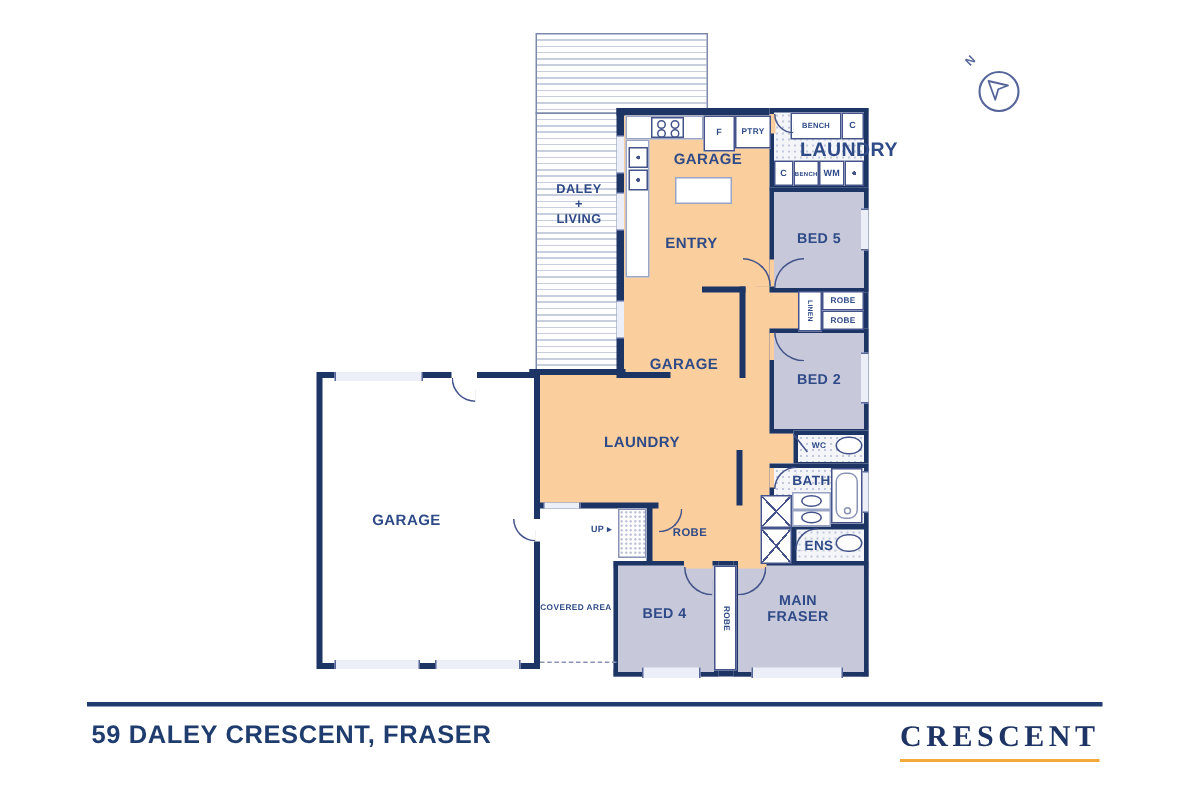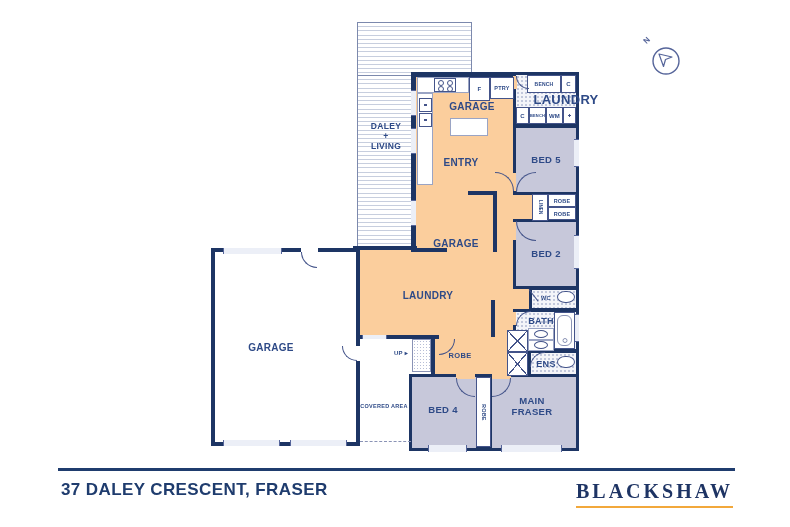--- a/index.html
+++ b/index.html
@@ -200,16 +200,16 @@
 
   <div class="abs" style="left:651px;top:46px;width:30px;height:30px">
     <svg width="30" height="30" viewBox="0 0 30 30">
       <circle cx="15" cy="15" r="13" fill="none" stroke="#56659a" stroke-width="1.4"></circle>
       <path d="M8 8 L12.5 20.5 L14.5 13.5 L21 11 Z" fill="none" stroke="#56659a" stroke-width="1.2" stroke-linejoin="round"></path>
     </svg>
   </div>
   <div class="abs n-lbl" style="left:644px;top:36px">N</div>
 
   <div class="abs footer-line" style="left:58px;top:468px;width:677px;height:3px"></div>
-  <div class="abs address" style="left:61px;top:480px">37 DALEY CRESCENT, FRASER</div>
-  <div class="abs brand" style="right:57px;top:480px">BLACKSHAW</div>
+  <div class="abs address" style="left:61px;top:480px">59 DALEY CRESCENT, FRASER</div>
+  <div class="abs brand" style="right:57px;top:480px">CRESCENT</div>
 
 </div>
 
 </body></html>

